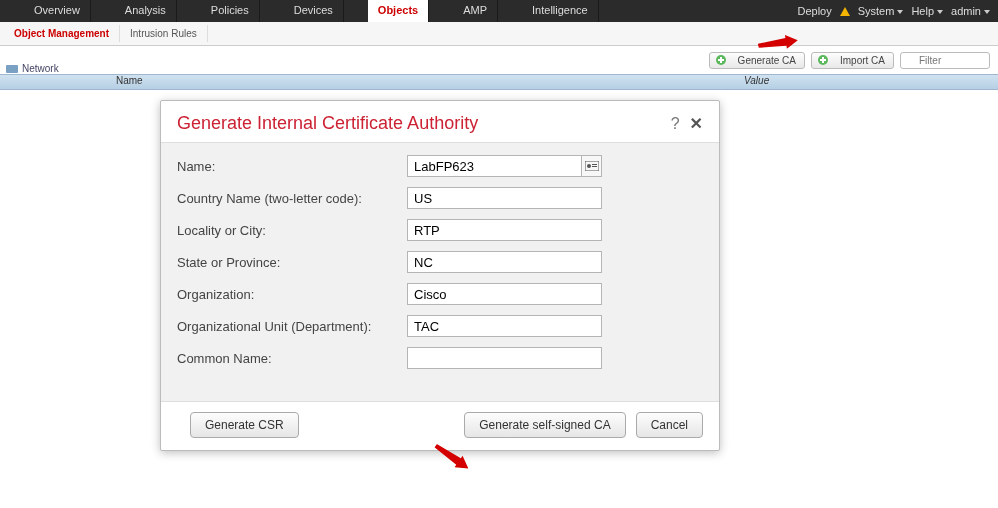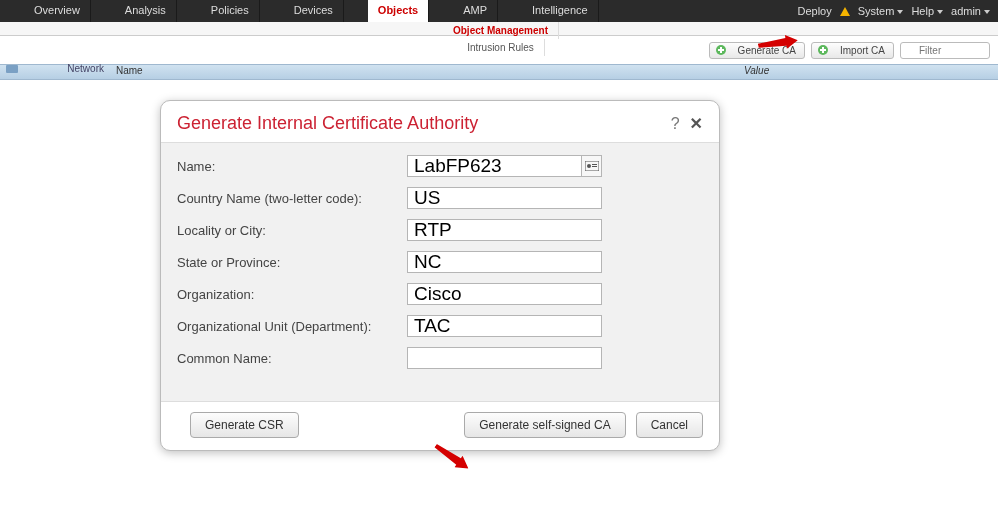--- a/index.html
+++ b/index.html
@@ -56,27 +56,26 @@
     display: inline-block;
     margin-left: 3px;
     border-left: 3px solid transparent;
     border-right: 3px solid transparent;
     border-top: 4px solid #ccc;
     vertical-align: middle;
   }
 
   
   .subtabs {
-    height: 14px;
+    height: 24px;
     background: #f6f6f6;
     border-bottom: 1px solid #ccc;
     display: flex;
     align-items: center;
     padding-left: 4px;
-    flex-direction: column;
   }
   .subtabs .stab {
     font-size: 10px;
     padding: 3px 10px;
     color: #555;
     cursor: pointer;
     border-right: 1px solid #ddd;
   }
   .subtabs .stab.active { color: #c00; font-weight: bold; }
 
@@ -154,36 +153,36 @@
   .colbar .value { width: 260px; padding-left: 6px; font-style: italic; }
 
   
   .sidepanel {
     position: absolute;
     left: 0; top: 59px; width: 110px;
     font-size: 10px; color: #446;
     padding: 4px 6px;
   }
   .sidepanel .tree-item {
-    display: flex; align-items: center; gap: 4px; cursor: pointer; justify-content: space-between;
+    display: flex; align-items: center; gap: 4px; cursor: pointer;
   }
   .net-icon {
     width: 12px; height: 8px;
     background: #7aa0c4; border-radius: 1px;
     position: relative;
   }
 
   
   .modal {
     position: absolute;
     left: 160px; top: 100px;
     width: 560px;
     background: #fff;
     border: 1px solid #bbb;
-    border-radius: 10px;
+    border-radius: 2px;
     box-shadow: 0 2px 10px rgba(0,0,0,0.25);
   }
   .modal-header {
     display: flex; align-items: center;
     padding: 12px 16px 8px 16px;
   }
   .modal-title {
     color: #c23;
     font-size: 18px;
     font-weight: normal;
@@ -208,21 +207,21 @@
   .form-row .lbl {
     width: 230px;
     font-size: 13px;
     color: #444;
   }
   .form-row input[type="text"] {
     width: 195px;
     height: 22px;
     border: 1px solid #b5b5b5;
     padding: 2px 6px;
-    font-size: 19px;
+    font-size: 13px;
     background: #fff;
   }
   .form-row.first input[type="text"] {
     width: 175px;
   }
   .card-icon {
     display: inline-flex; align-items: center; justify-content: center;
     width: 20px; height: 22px;
     border: 1px solid #b5b5b5; border-left: none;
     background: #f7f7f7;

